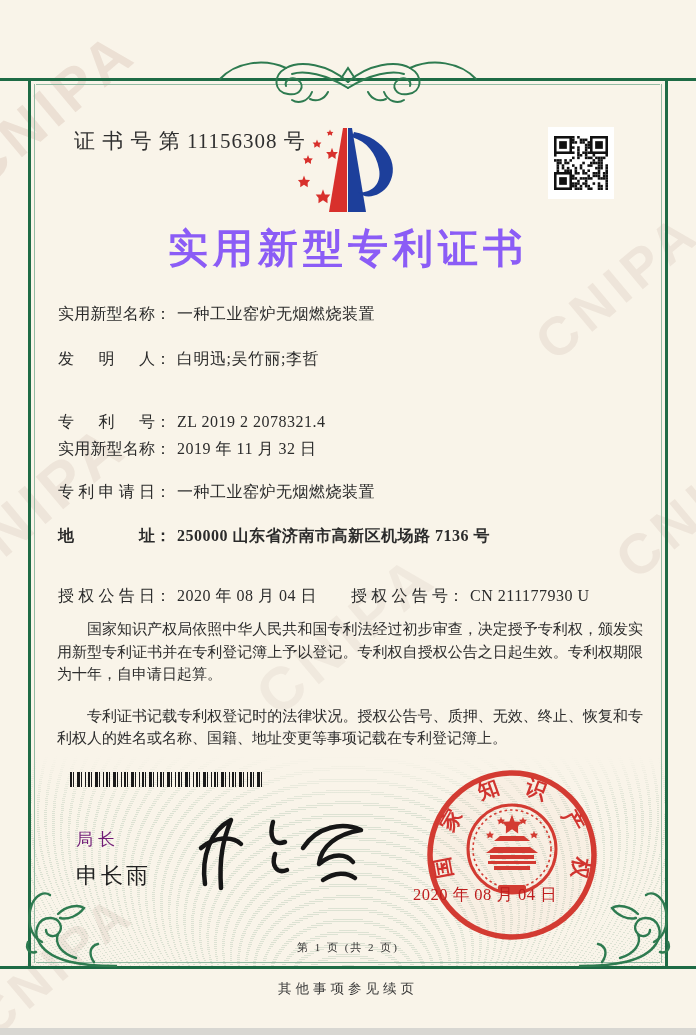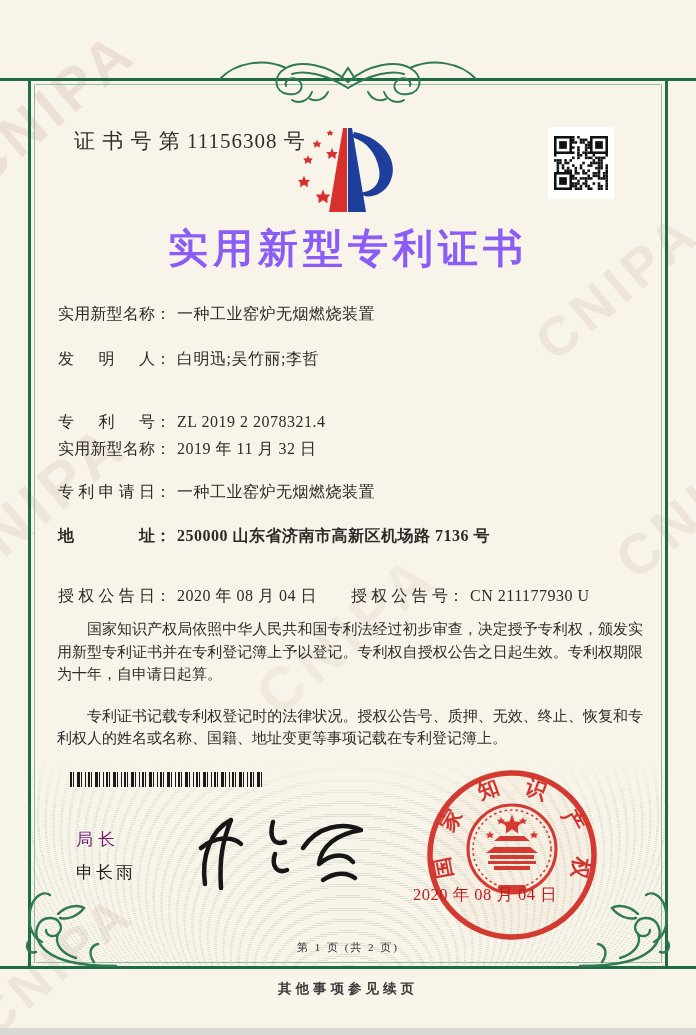--- a/index.html
+++ b/index.html
@@ -44,26 +44,26 @@
   .barcode {
     position:absolute; left:70px; top:772px; width:193px; height:15px; z-index:3;
     background:repeating-linear-gradient(90deg,
       #1a1a1a 0 2px, transparent 2px 3px,
       #1a1a1a 3px 4px, transparent 4px 7px,
       #1a1a1a 7px 10px, transparent 10px 11px,
       #1a1a1a 11px 12px, transparent 12px 15px,
       #1a1a1a 15px 16px, transparent 16px 18px);
   }
   .role { position:absolute; left:76px; top:828px; z-index:3; font-size:17px; letter-spacing:5px; color:#701a75; }
-  .signer { position:absolute; left:76px; top:861px; z-index:3; font-size:17px; letter-spacing:3px; color:#222; }
+  .signer { position:absolute; left:76px; top:861px; z-index:3; font-size:22px; letter-spacing:3px; color:#222; }
   .sig { position:absolute; left:175px; top:796px; z-index:4; }
   .seal { position:absolute; left:420px; top:763px; z-index:4; opacity:0.95; }
   .seal-date { position:absolute; left:413px; top:884px; width:170px; z-index:5; font-size:16.5px; color:#bf1d1d; letter-spacing:0.5px; white-space:nowrap; }
   .page-info { position:absolute; left:0; right:0; top:940px; z-index:3; text-align:center; font-size:11px; letter-spacing:2px; color:#333; }
-  .cont-note { position:absolute; left:0; right:0; top:980px; z-index:3; text-align:center; font-size:13.5px; letter-spacing:4px; color:#3a3a3a;font-weight:bold; }
+  .cont-note { position:absolute; left:0; right:0; top:980px; z-index:3; text-align:center; font-size:13.5px; letter-spacing:4px; color:#3a3a3a; }
   .bottom-strip { position:absolute; left:0; right:0; bottom:0; height:7px; background:#d8d7d2; z-index:6; }
 </style>
 </head>
 <body>
 
 <div class="page">
 
   <div class="wm" style="left:-55px; top:75px; font-size:58px; color:rgba(186,146,132,0.20);">CNIPA</div>
   <div class="wm" style="left:520px; top:255px; font-size:54px;">CNIPA</div>
   <div class="wm" style="left:-75px; top:470px; font-size:62px;">CNIPA</div>

